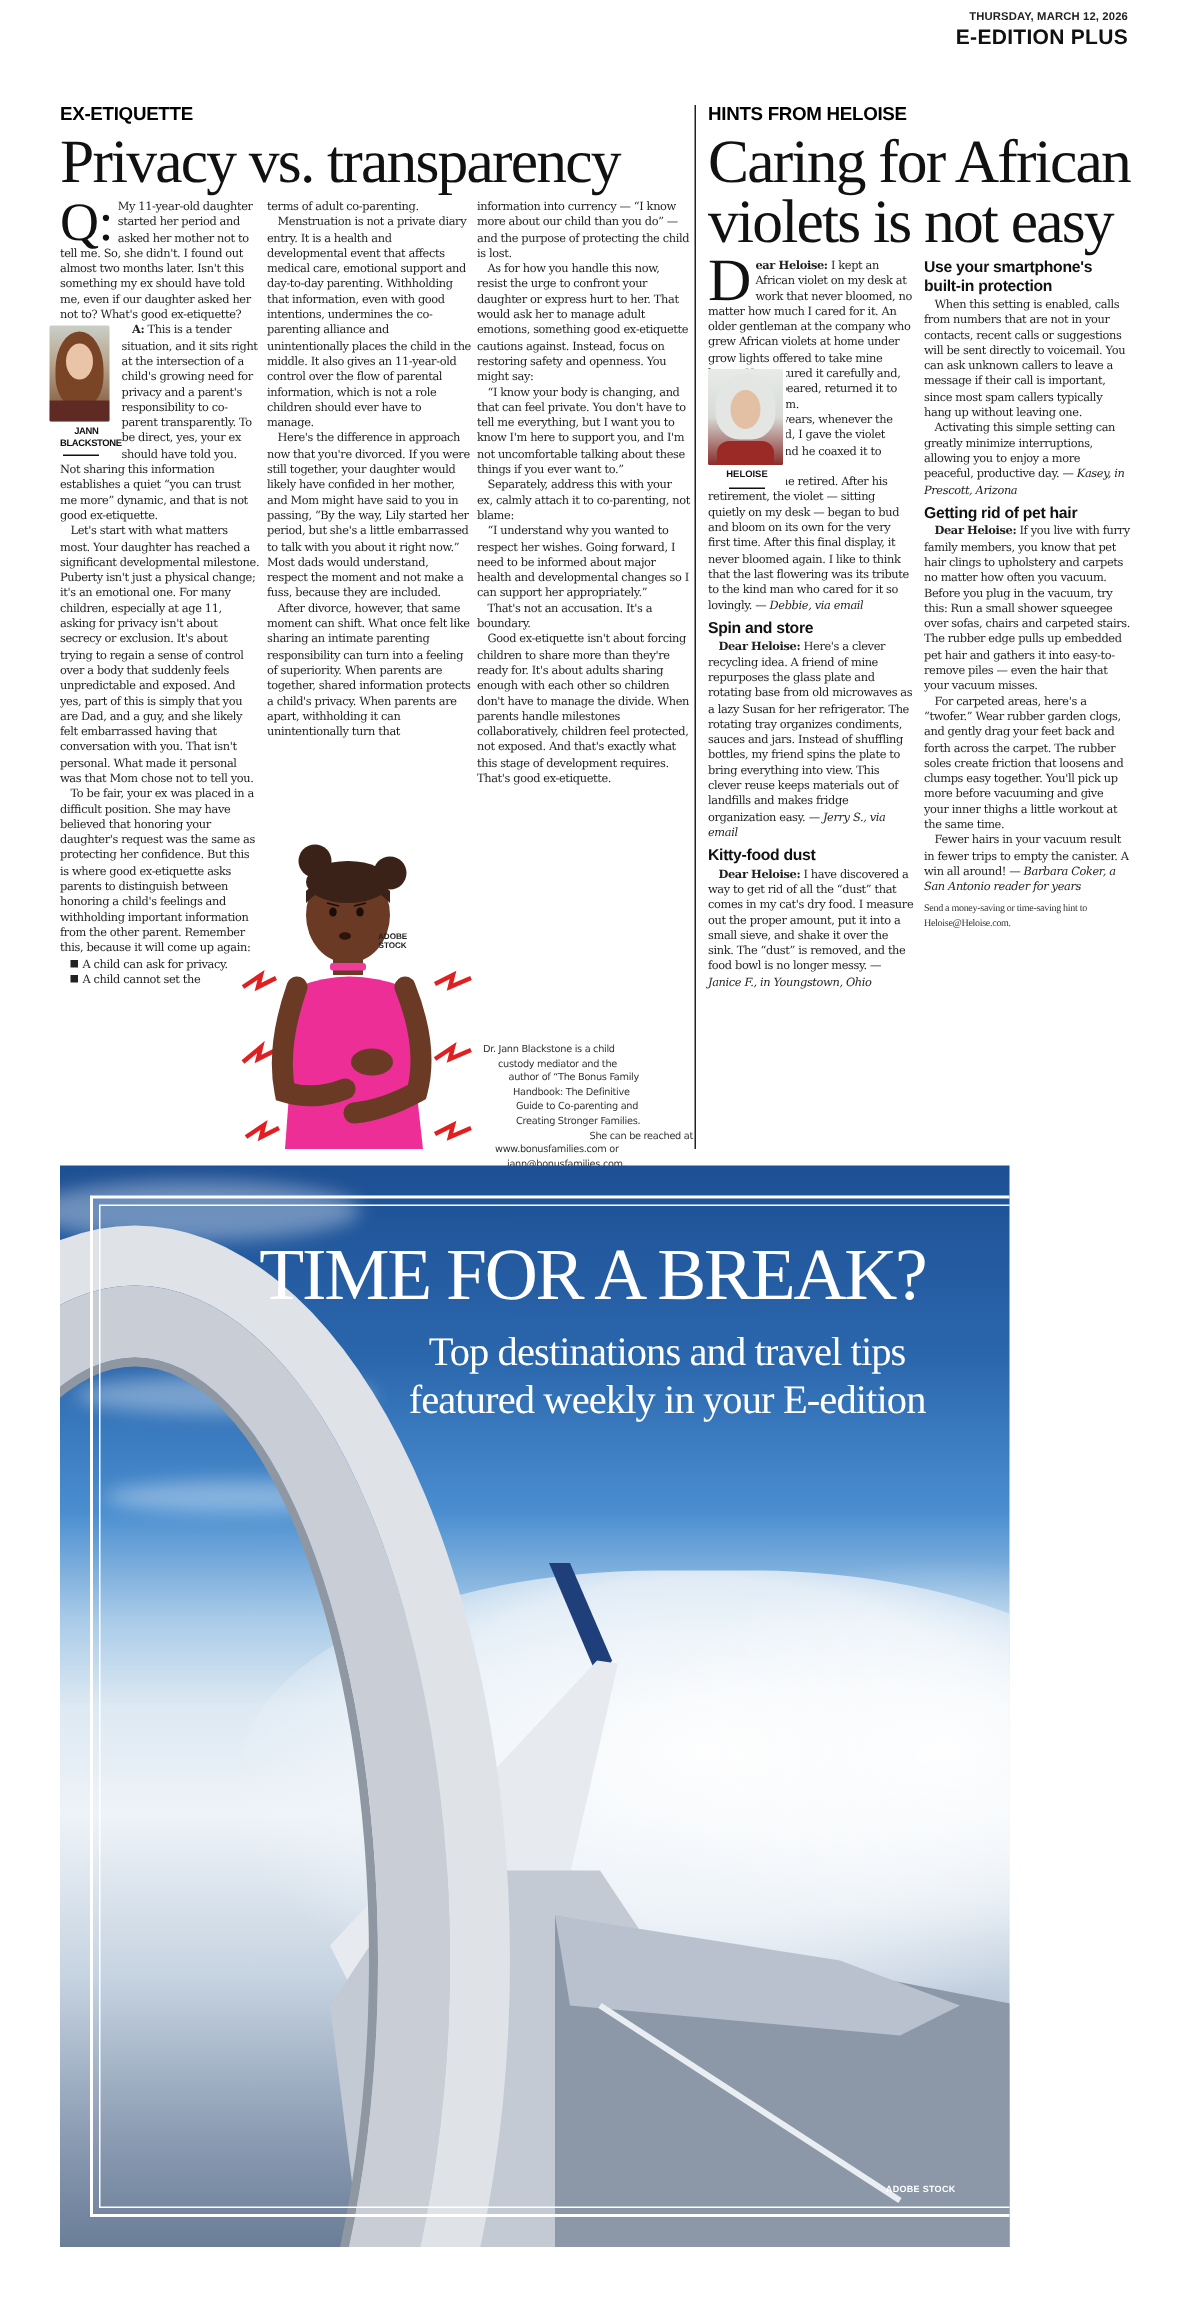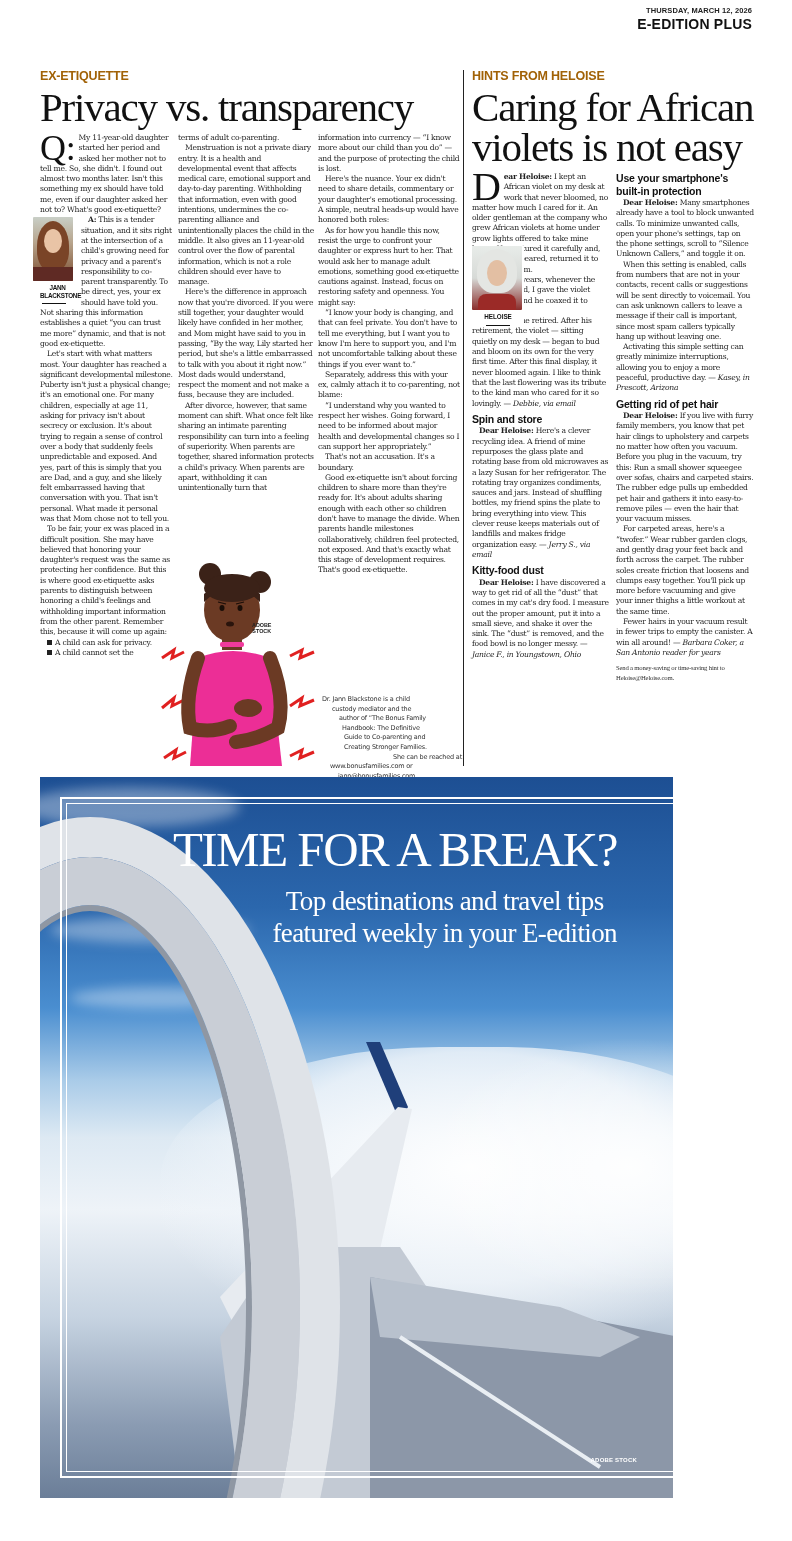--- a/index.html
+++ b/index.html
@@ -5,21 +5,21 @@
   * { box-sizing: border-box; margin: 0; padding: 0; }
   html, body { width: 792px; height: 1541px; background: #ffffff; overflow: hidden; }
   body { position: relative; font-family: "DejaVu Serif", serif; color: #1a1a1a; }
 
   .masthead { position: absolute; right: 40px; top: 6px; text-align: right; font-family: "Liberation Sans", sans-serif; }
   .masthead .date { font-size: 7.5px; font-weight: bold; letter-spacing: 0.1px; color: #222; }
   .masthead .edition { font-size: 14px; font-weight: bold; color: #111; margin-top: 1px; letter-spacing: 0.2px; }
 
   .col-divider { position: absolute; left: 463px; top: 70px; width: 1px; height: 696px; background: #222; }
 
-  .kicker { position: absolute; font-family: "Liberation Sans", sans-serif; font-weight: bold; font-size: 12.5px; color: #a16207; letter-spacing: -0.2px; }
+  .kicker { position: absolute; font-family: "Liberation Sans", sans-serif; font-weight: bold; font-size: 12.5px; color: #000000; letter-spacing: -0.2px; }
   .headline { position: absolute; font-family: "Liberation Serif", serif; font-weight: normal; color: #111; letter-spacing: -1.2px; line-height: 1; }
 
   .body-text { font-family: "DejaVu Serif", serif; font-size: 7.6px; line-height: 10.3px; color: #1f1f1f; letter-spacing: -0.25px; }
   .body-text p { text-indent: 7px; }
   .body-text p.noindent { text-indent: 0; }
   .body-text b { font-weight: bold; }
   .body-text i { font-style: italic; }
 
   .column { position: absolute; }
 
@@ -103,21 +103,20 @@
 
 <div class="column body-text" style="left:178px; top:133px; width:136px;">
   <p class="noindent">terms of adult co-parenting.</p>
   <p>Menstruation is not a private diary entry. It is a health and developmental event that affects medical care, emotional support and day-to-day parenting. Withholding that information, even with good intentions, undermines the co-parenting alliance and unintentionally places the child in the middle. It also gives an 11-year-old control over the flow of parental information, which is not a role children should ever have to manage.</p>
   <p>Here's the difference in approach now that you're divorced. If you were still together, your daughter would likely have confided in her mother, and Mom might have said to you in passing, “By the way, Lily started her period, but she's a little embarrassed to talk with you about it right now.” Most dads would understand, respect the moment and not make a fuss, because they are included.</p>
   <p>After divorce, however, that same moment can shift. What once felt like sharing an intimate parenting responsibility can turn into a feeling of superiority. When parents are together, shared information protects a child's privacy. When parents are apart, withholding it can unintentionally turn that</p>
 </div>
 
 <div class="column body-text" style="left:318px; top:133px; width:142px;">
   <p class="noindent">information into currency — “I know more about our child than you do” — and the purpose of protecting the child is lost.</p>
-  <p>Here's the nuance. Your ex didn't need to share details, commentary or your daughter's emotional processing. A simple, neutral heads-up would have honored both roles:</p>
   <p>As for how you handle this now, resist the urge to confront your daughter or express hurt to her. That would ask her to manage adult emotions, something good ex-etiquette cautions against. Instead, focus on restoring safety and openness. You might say:</p>
   <p>“I know your body is changing, and that can feel private. You don't have to tell me everything, but I want you to know I'm here to support you, and I'm not uncomfortable talking about these things if you ever want to.”</p>
   <p>Separately, address this with your ex, calmly attach it to co-parenting, not blame:</p>
   <p>“I understand why you wanted to respect her wishes. Going forward, I need to be informed about major health and developmental changes so I can support her appropriately.”</p>
   <p>That's not an accusation. It's a boundary.</p>
   <p>Good ex-etiquette isn't about forcing children to share more than they're ready for. It's about adults sharing enough with each other so children don't have to manage the divide. When parents handle milestones collaboratively, children feel protected, not exposed. And that's exactly what this stage of development requires. That's good ex-etiquette.</p>
 </div>
 
 <div class="illustration">
   <svg width="158" height="208" viewBox="0 0 158 208">
@@ -196,21 +195,20 @@
     <span class="hair" style="left:5px; top:3px; width:40px; height:44px; background:#e4e6e3;"></span>
     <span class="face" style="left:15px; top:14px; width:20px; height:26px; background:#e3bfa3;"></span>
     <span style="position:absolute; left:6px; bottom:0; width:38px; height:16px; background:#9b2a27; border-radius:8px 8px 0 0;"></span>
   </div>
   <div class="byline-name">HELOISE</div>
   <div class="byline-rule"></div>
 </div>
 
 <div class="column body-text" style="left:616px; top:172px; width:138px;">
   <div class="subhead" style="margin-top:0;">Use your smartphone's built-in protection</div>
-  <p><b>Dear Heloise:</b><span> Many smartphones already have a tool to block unwanted calls. To minimize unwanted calls, open your phone's settings, tap on the phone settings, scroll to “Silence Unknown Callers,” and toggle it on.</span></p>
   <p>When this setting is enabled, calls from numbers that are not in your contacts, recent calls or suggestions will be sent directly to voicemail. You can ask unknown callers to leave a message if their call is important, since most spam callers typically hang up without leaving one.</p>
   <p><span>Activating this simple setting can greatly minimize interruptions, allowing you to enjoy a more peaceful, productive day.</span> <i>— Kasey, in Prescott, Arizona</i></p>
 
   <div class="subhead">Getting rid of pet hair</div>
   <p><b>Dear Heloise:</b><span> If you live with furry family members, you know that pet hair clings to upholstery and carpets no matter how often you vacuum. Before you plug in the vacuum, try this: Run a small shower squeegee over sofas, chairs and carpeted stairs. The rubber edge pulls up embedded pet hair and gathers it into easy-to-remove piles — even the hair that your vacuum misses.</span></p>
   <p>For carpeted areas, here's a “twofer.” Wear rubber garden clogs, and gently drag your feet back and forth across the carpet. The rubber soles create friction that loosens and clumps easy together. You'll pick up more before vacuuming and give your inner thighs a little workout at the same time.</p>
   <p><span>Fewer hairs in your vacuum result in fewer trips to empty the canister. A win all around!</span> <i>— Barbara Coker, a San Antonio reader for years</i></p>
   <div class="tagline" style="margin-top:5px;">Send a money-saving or time-saving hint to Heloise@Heloise.com.</div>
 </div>
 

